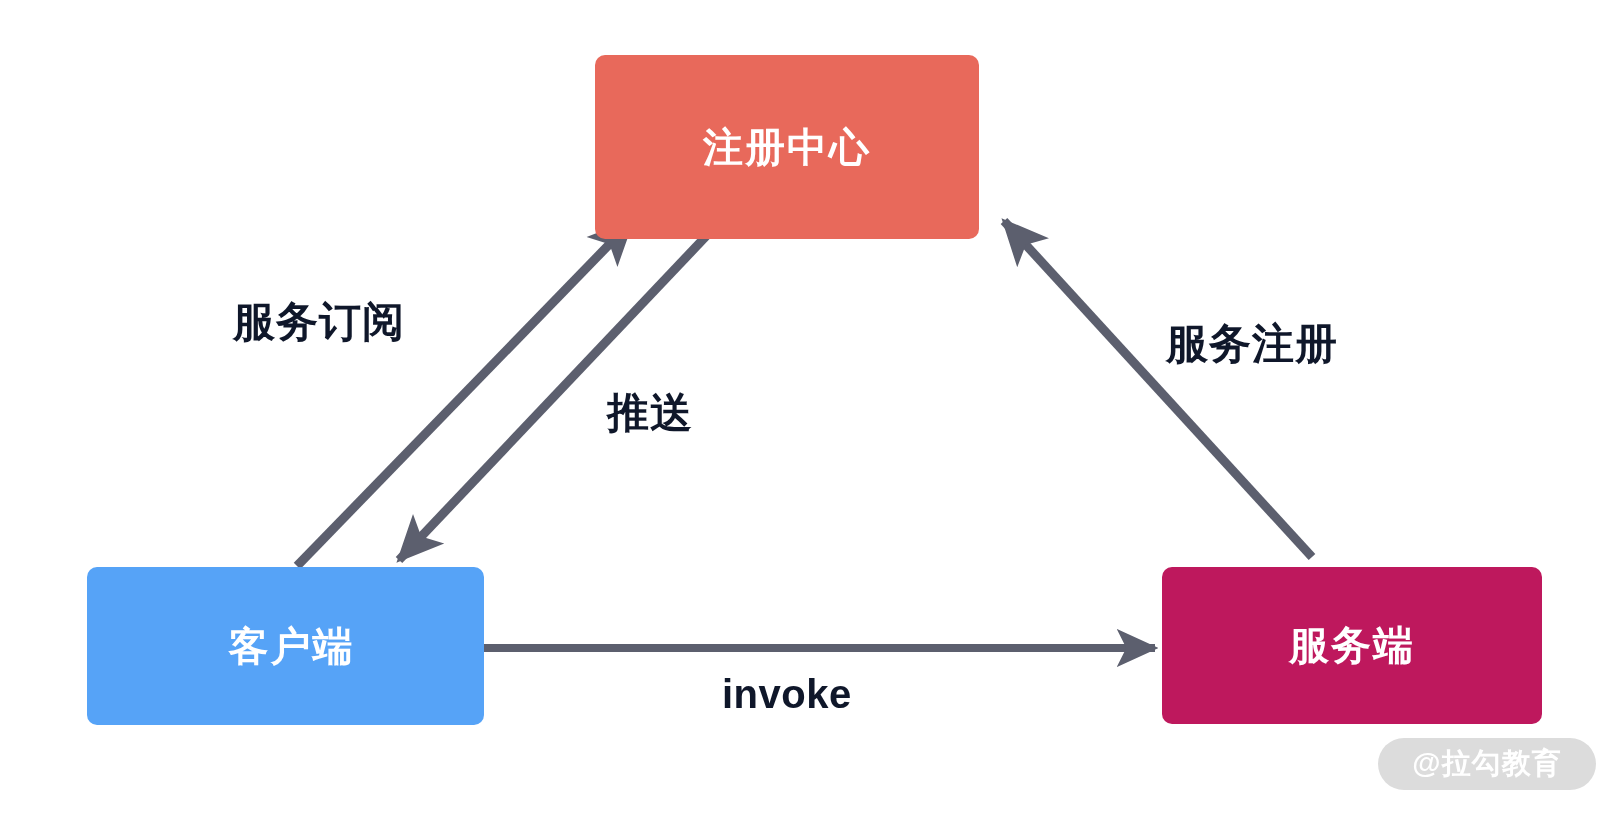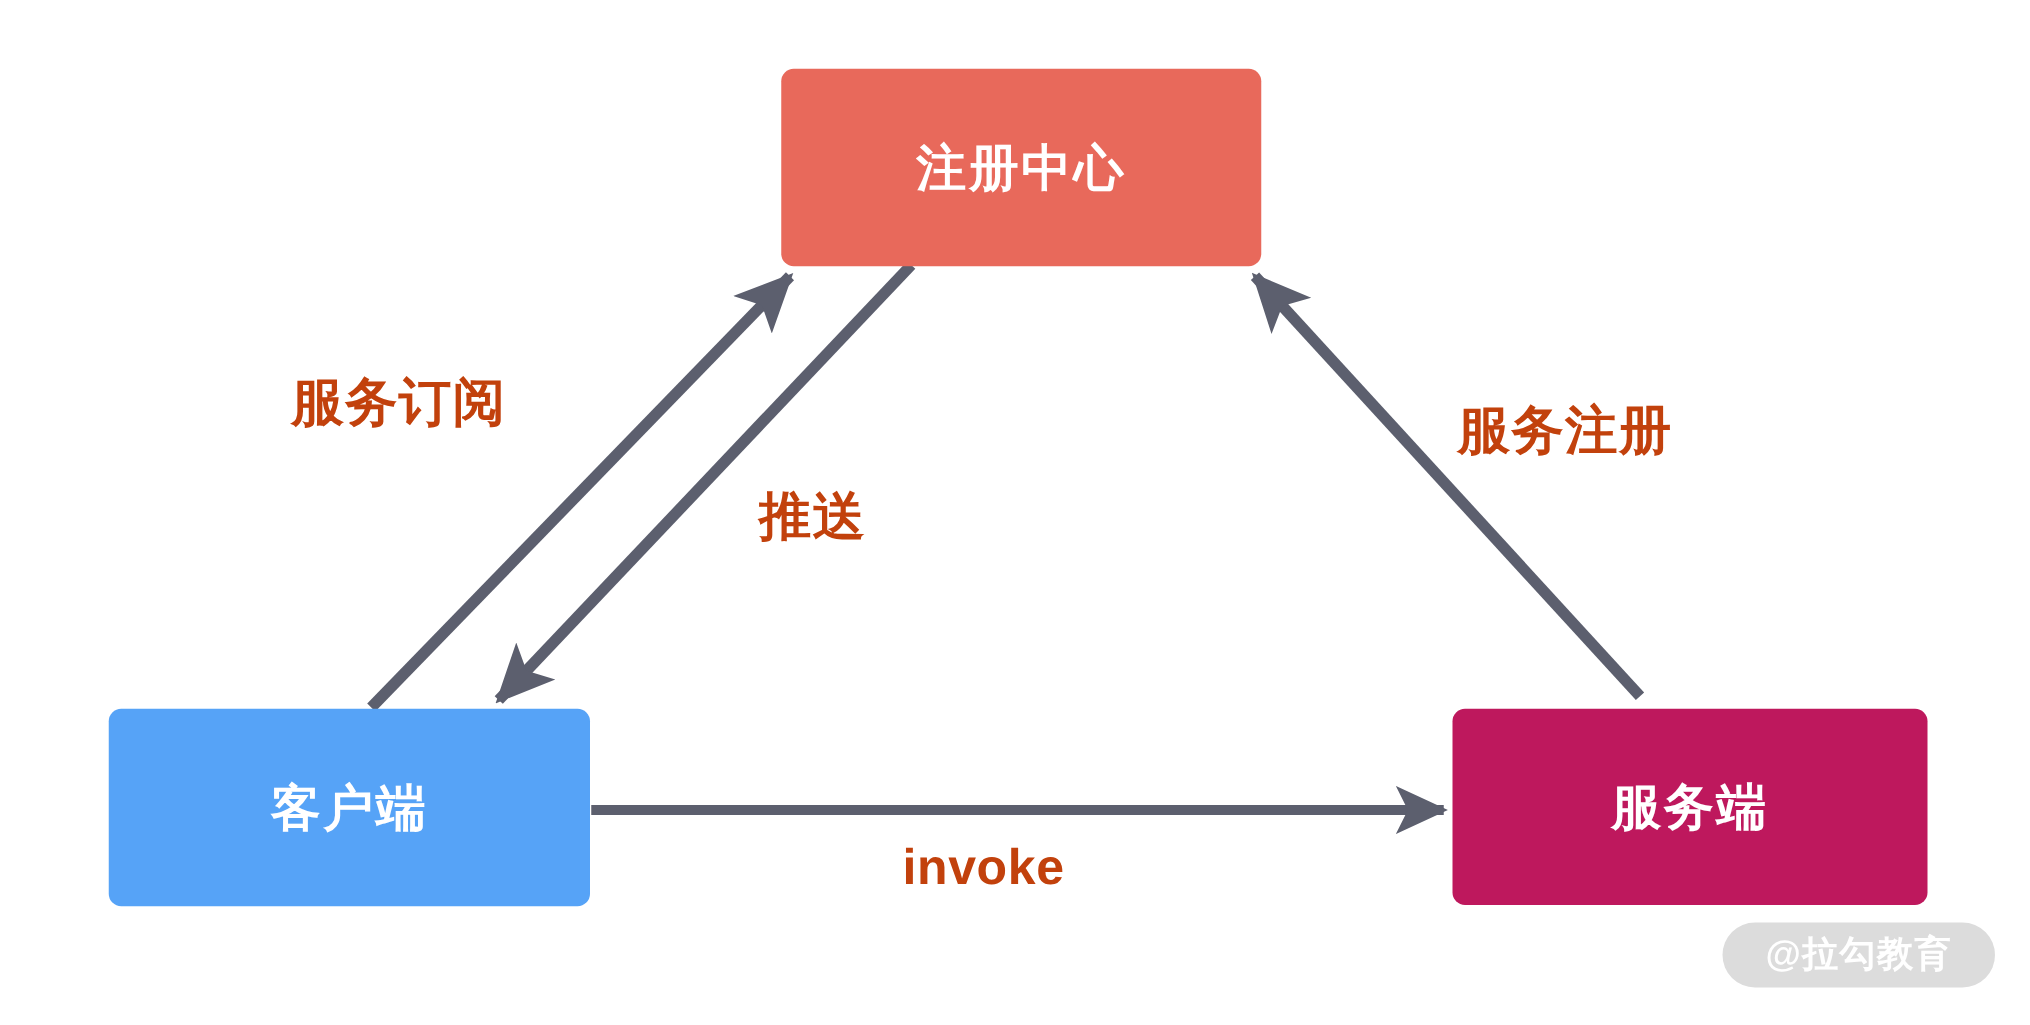--- a/index.html
+++ b/index.html
@@ -21,52 +21,53 @@
     align-items: center;
     justify-content: center;
     border-radius: 10px;
     color: #ffffff;
     font-size: 40px;
     font-weight: 700;
     letter-spacing: 2px;
     user-select: none;
   }
   #node-registry {
-    left: 625px;
+    left: 595px;
     top: 55px;
     width: 384px;
-    height: 158px;
+    height: 184px;
     background: #e8695b;
     justify-content: center;
   }
   #node-client {
     left: 87px;
     top: 567px;
     width: 385px;
     height: 158px;
     background: #56a3f7;
+    padding-left: 12px;
   }
   #node-server {
     left: 1162px;
     top: 567px;
     width: 380px;
     height: 157px;
     background: #be185d;
   }
   .edge-layer {
     position: absolute;
     left: 0;
     top: 0;
     width: 1624px;
     height: 820px;
     pointer-events: none;
   }
   .edge-label {
     position: absolute;
-    color: #c2410c;
+    color: #0f172a;
     font-size: 42px;
     font-weight: 700;
     letter-spacing: 1px;
     white-space: nowrap;
     user-select: none;
   }
   #label-subscribe { left: 233px; top: 294px; }
   #label-push      { left: 607px; top: 385px; }
   #label-register  { left: 1166px; top: 316px; }
   #label-invoke    { left: 722px; top: 672px; font-size: 40px; letter-spacing: 0.5px; }

